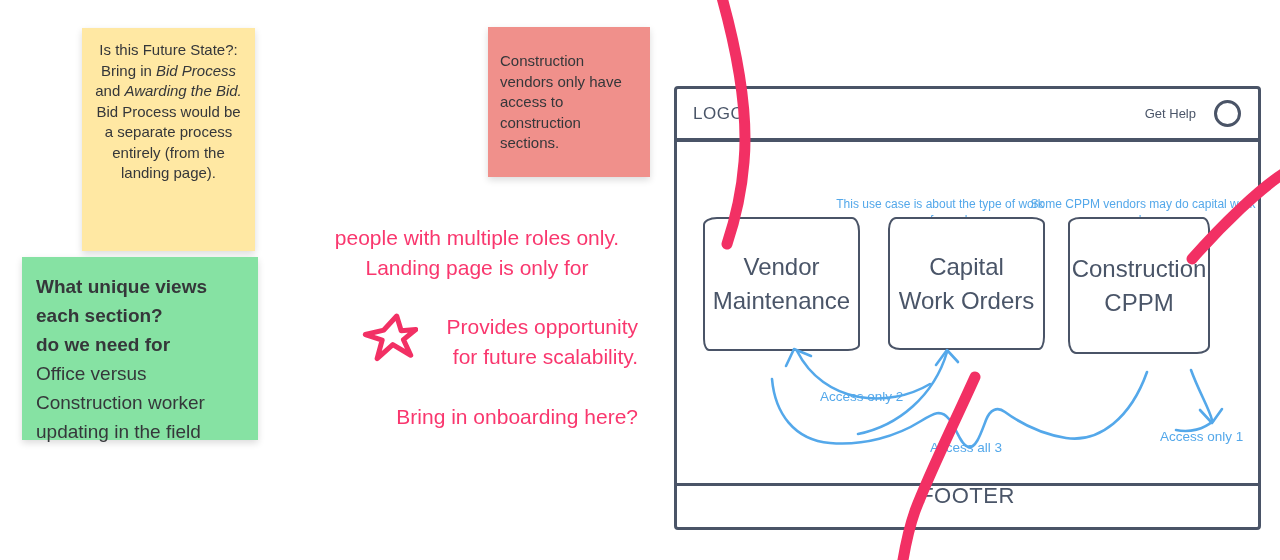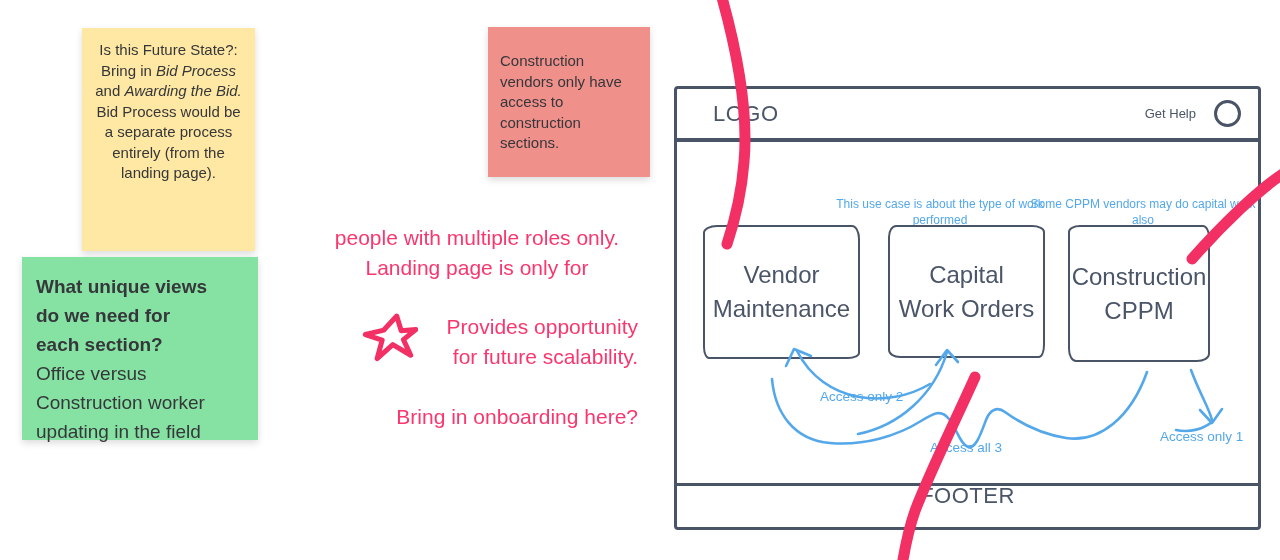--- a/index.html
+++ b/index.html
@@ -26,30 +26,30 @@
   #note-landing{left:312px;top:223px;width:330px;text-align:center;}
   #note-provides{left:400px;top:312px;width:238px;text-align:right;}
   #note-onboarding{left:358px;top:402px;width:280px;text-align:right;}
   #star{position:absolute;left:362px;top:306px;width:56px;height:56px;}
 
   .frame{position:absolute;left:674px;top:86px;width:587px;height:444px;
     border:3px solid var(--slate);border-radius:4px;background:transparent;}
   .frame .divider{position:absolute;left:0;right:0;background:var(--slate);}
   .frame #header-divider{top:49px;height:4px;}
   .frame #footer-divider{top:394px;height:3px;}
-  #logo{position:absolute;left:36px;top:0;height:49px;line-height:49px;
-    font-size:22px;letter-spacing:.5px;color:var(--slate-text);}
+  #logo{position:absolute;left:16px;top:0;height:49px;line-height:49px;
+    font-size:17px;letter-spacing:.5px;color:var(--slate-text);}
   #get-help{position:absolute;right:62px;top:0;height:31px;line-height:49px;
     font-size:13px;color:var(--slate-text);}
   #help-circle{position:absolute;right:17px;top:11px;width:27px;height:27px;
     border:3px solid var(--slate);border-radius:50%;}
   #footer-label{position:absolute;left:0;right:0;bottom:0;height:52px;line-height:42px;
     text-align:center;font-size:22px;letter-spacing:.5px;color:var(--slate-text);}
 
-  .wf-box{position:absolute;top:136px;border:2.5px solid var(--slate);
+  .wf-box{position:absolute;top:128px;border:2.5px solid var(--slate);
     background:#fff;display:flex;flex-direction:column;align-items:center;justify-content:center;
     font-size:24px;line-height:34px;color:var(--slate-text);text-align:center;}
   #box-vendor{left:26px;width:157px;height:134px;border-radius:14px 8px 12px 6px/8px 14px 6px 12px;}
   #box-capital{left:211px;width:157px;height:133px;border-radius:8px 13px 6px 12px/12px 7px 13px 8px;}
   #box-construction{left:391px;width:142px;height:137px;border-radius:12px 7px 13px 8px/7px 12px 8px 13px;}
 
   .blue-note{position:absolute;top:108px;width:230px;text-align:center;
     color:var(--blue);font-size:12px;line-height:15.5px;}
   #blue-note-1{left:148px;}
   #blue-note-2{left:351px;}
@@ -67,22 +67,22 @@
 <body>
 
 <div id="canvas">
 
   <div class="sticky sticky-yellow" style="background: rgb(255, 232, 163);"><span>Is this Future State?: Bring in </span><span style="font-style: italic;">Bid Process</span><span> and </span><span style="font-style: italic;">Awarding the Bid.</span><span> Bid Process would be a separate process entirely (from the landing page).</span></div>
 
   <div class="sticky sticky-red" style="background: rgb(240, 144, 139);">Construction vendors only have access to construction sections.</div>
 
   <div class="sticky sticky-green" style="background: rgb(134, 226, 163);">
     <span class="line bold">What unique views</span>
+    <span class="line bold">each section?</span>
     <span class="line bold">do we need for</span>
-    <span class="line bold">each section?</span>
     <span class="line">Office versus</span>
     <span class="line">Construction worker</span>
     <span class="line">updating in the field</span>
   </div>
 
   <div class="pink-note" id="note-landing">
     <span class="line">people with multiple roles only.</span>
     <span class="line">Landing page is only for</span>
   </div>
 

